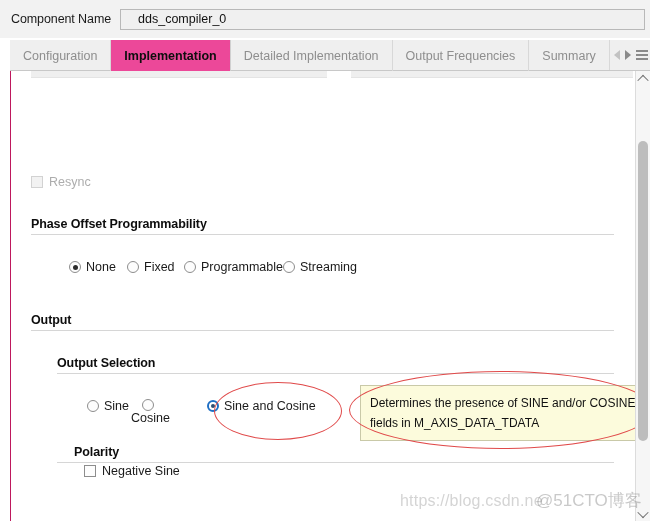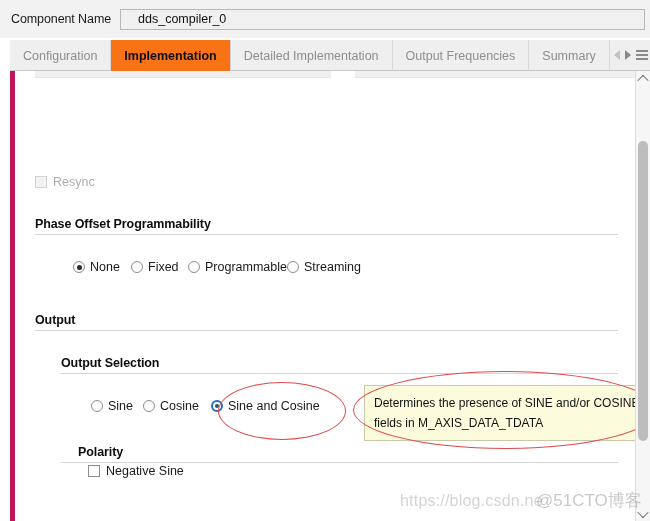--- a/index.html
+++ b/index.html
@@ -75,21 +75,21 @@
     padding: 16px 13px;
     font-size: 12.5px;
     color: #8e8e8e;
     border-right: 1px solid #d8d8d8;
     background: transparent;
     box-sizing: border-box;
     white-space: nowrap;
     cursor: default;
   }
   .tab.active {
-    background: #f97316;
+    background: #ec4899;
     color: #0e0e0e;
     font-weight: bold;
     border-right: 1px solid #d0d0d0;
     border-bottom: 1px solid #ffffff;
     margin-bottom: -1px;
   }
   .tab.plain { border-right: none; }
   .tab-ctrls {
     margin-left: auto;
     display: flex;
@@ -112,21 +112,21 @@
   .hamb i { display: block; height: 2px; background: #8a8a8a; }
 
   
   .pane {
     position: absolute;
     left: 10px; top: 71px;
     width: 628px;
     height: 450px;
     background: #ffffff;
     box-sizing: border-box;
-    border-left: 5px solid #be185d;
+    border-left: 1px solid #be185d;
     overflow: hidden;
   }
   .pane-inner {
     position: absolute;
     left: 0; top: 0;
     width: 622px;
     height: 450px;
   }
 
   
@@ -349,21 +349,21 @@
       <div class="sec-title" style="left:20px; top:242px;">Output</div>
       <div class="rule" style="left:20px; top:259px; width:583px;"></div>
 
       <div class="sec-title" style="left:46px; top:285px;">Output Selection</div>
       <div class="rule" style="left:46px; top:302px; width:557px;"></div>
 
       <div class="opt" style="left:76px; top:328px;">
         <span class="radio"></span>
         <span>Sine</span>
       </div>
-      <div class="opt" style="left:128px; top:328px;">
+      <div class="opt" style="left:120px; top:328px;flex-direction:column;">
         <span class="radio"></span>
         <span>Cosine</span>
       </div>
       <div class="opt" style="left:196px; top:328px;">
         <span class="radio focus checked"></span>
         <span>Sine and Cosine</span>
       </div>
 
       <div class="sec-title" style="left:46px; top:374px;padding-left:17px;">Polarity</div>
       <div class="rule" style="left:46px; top:391px; width:557px;"></div>

